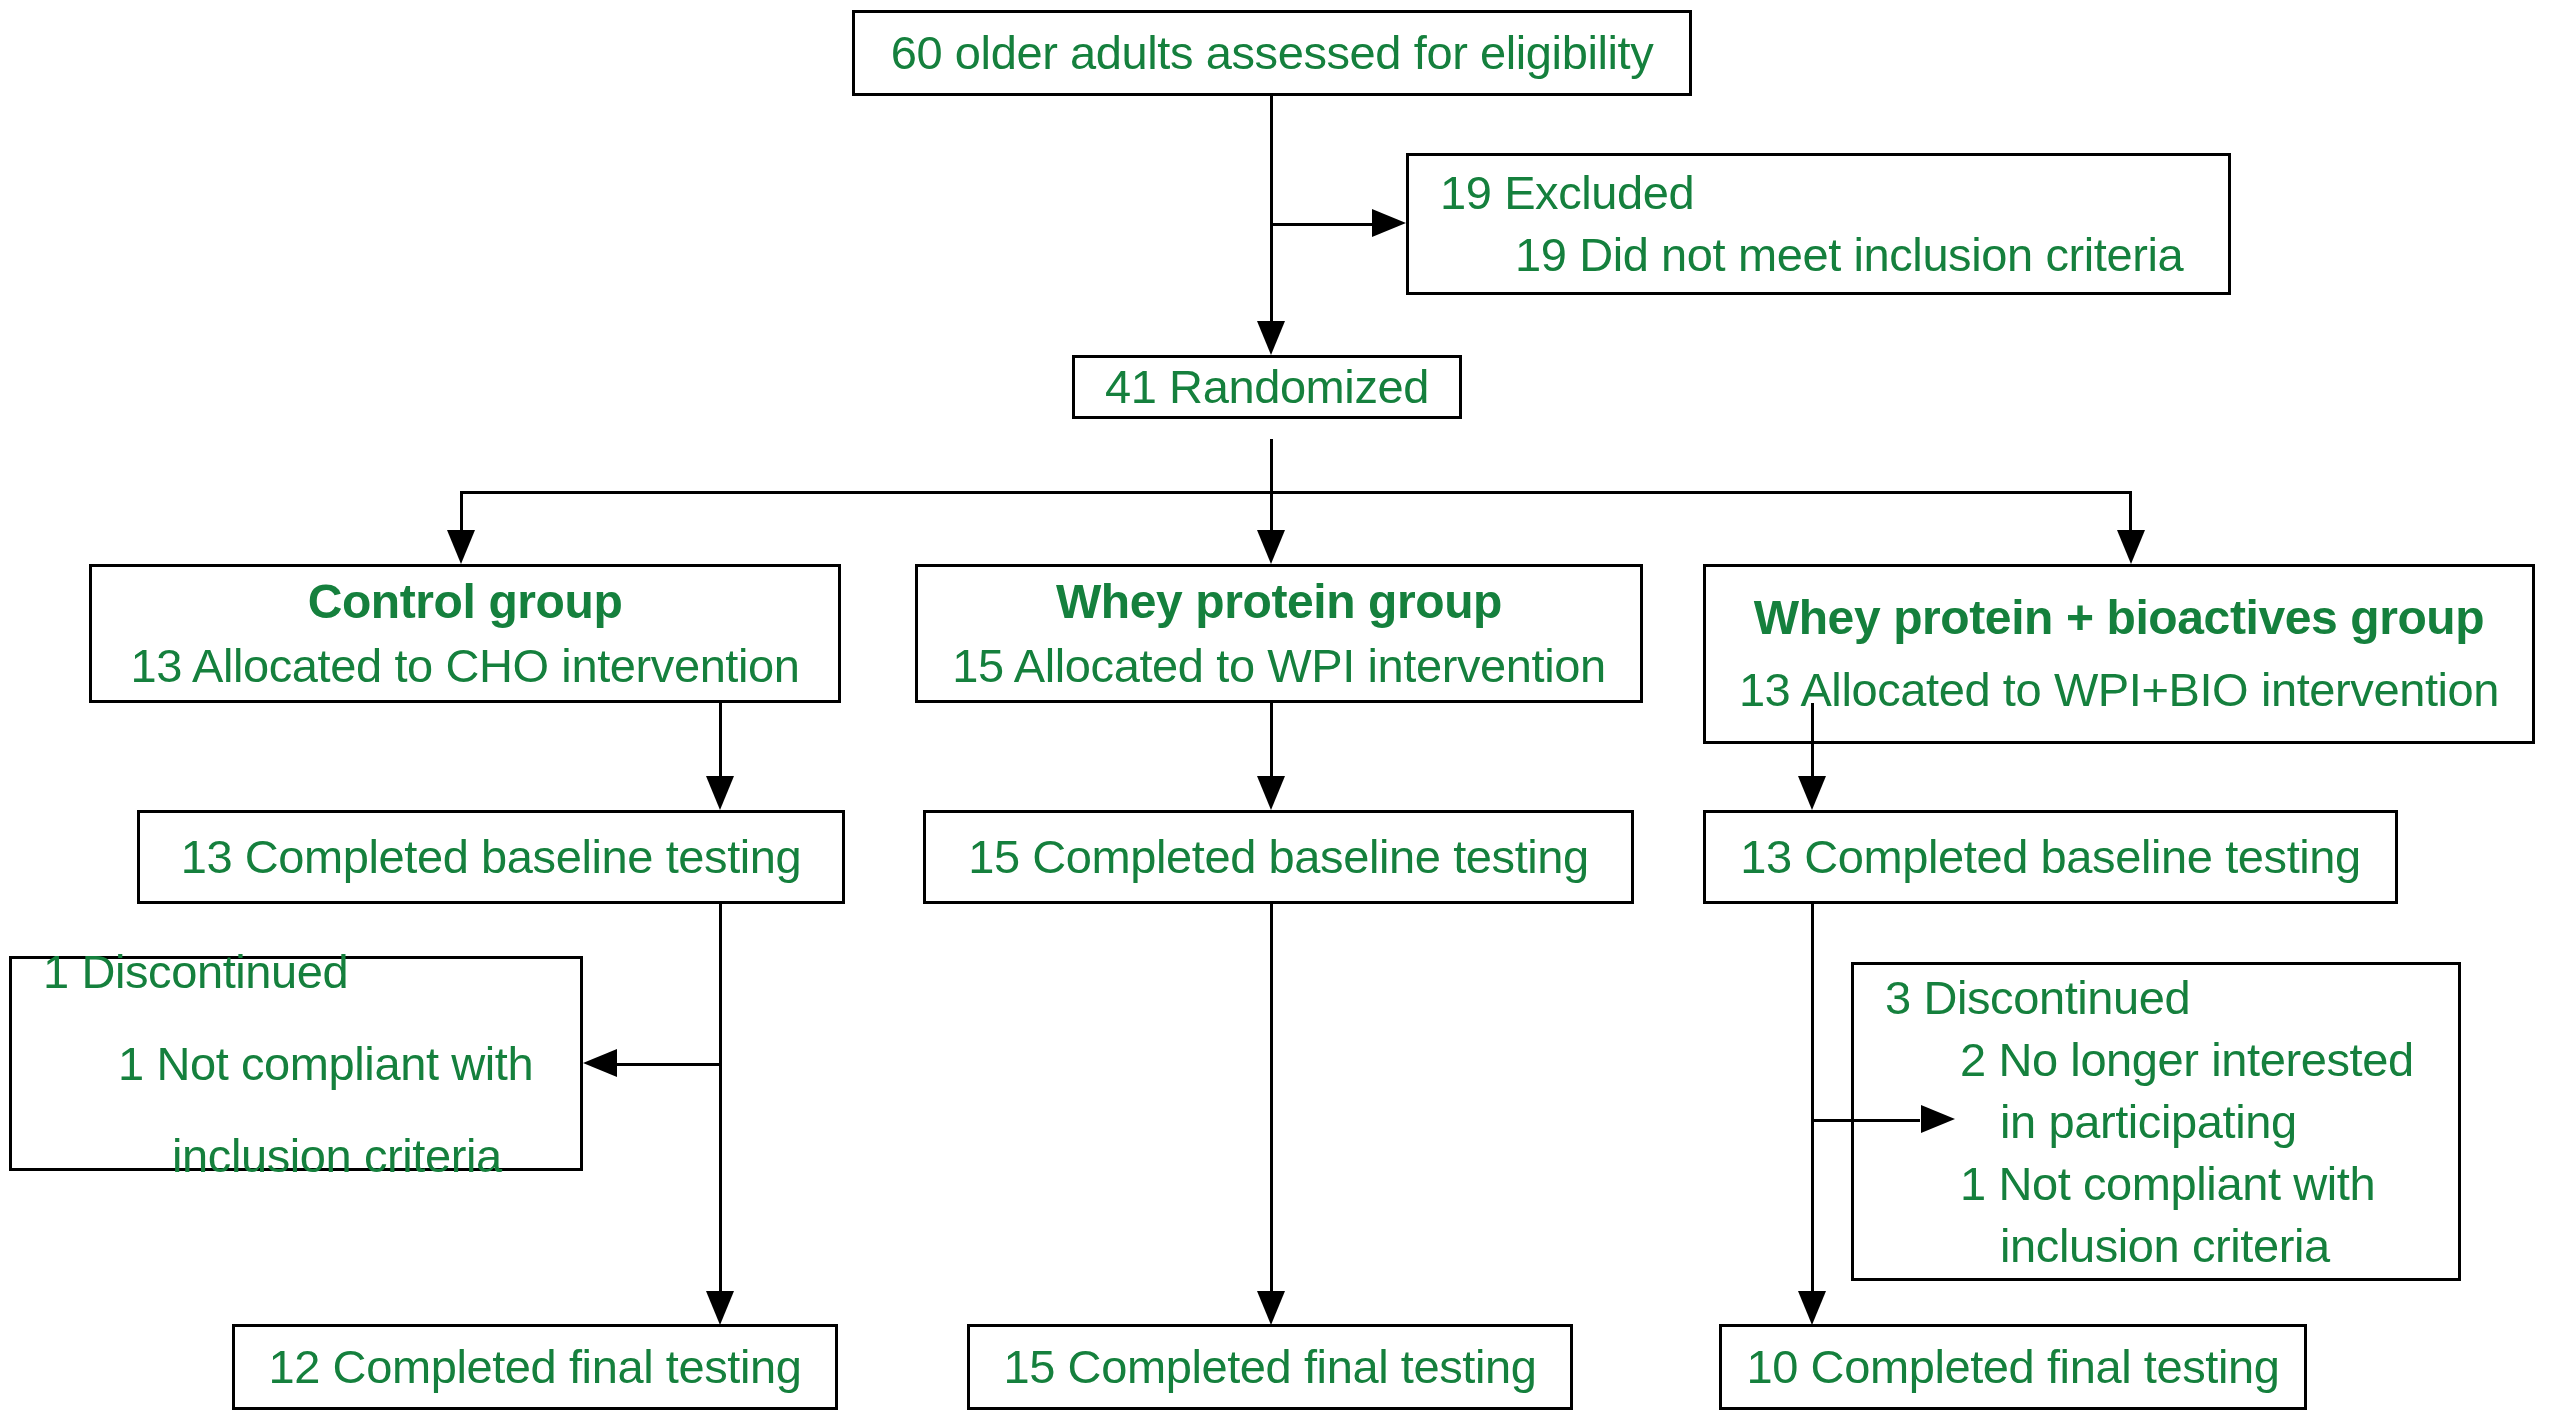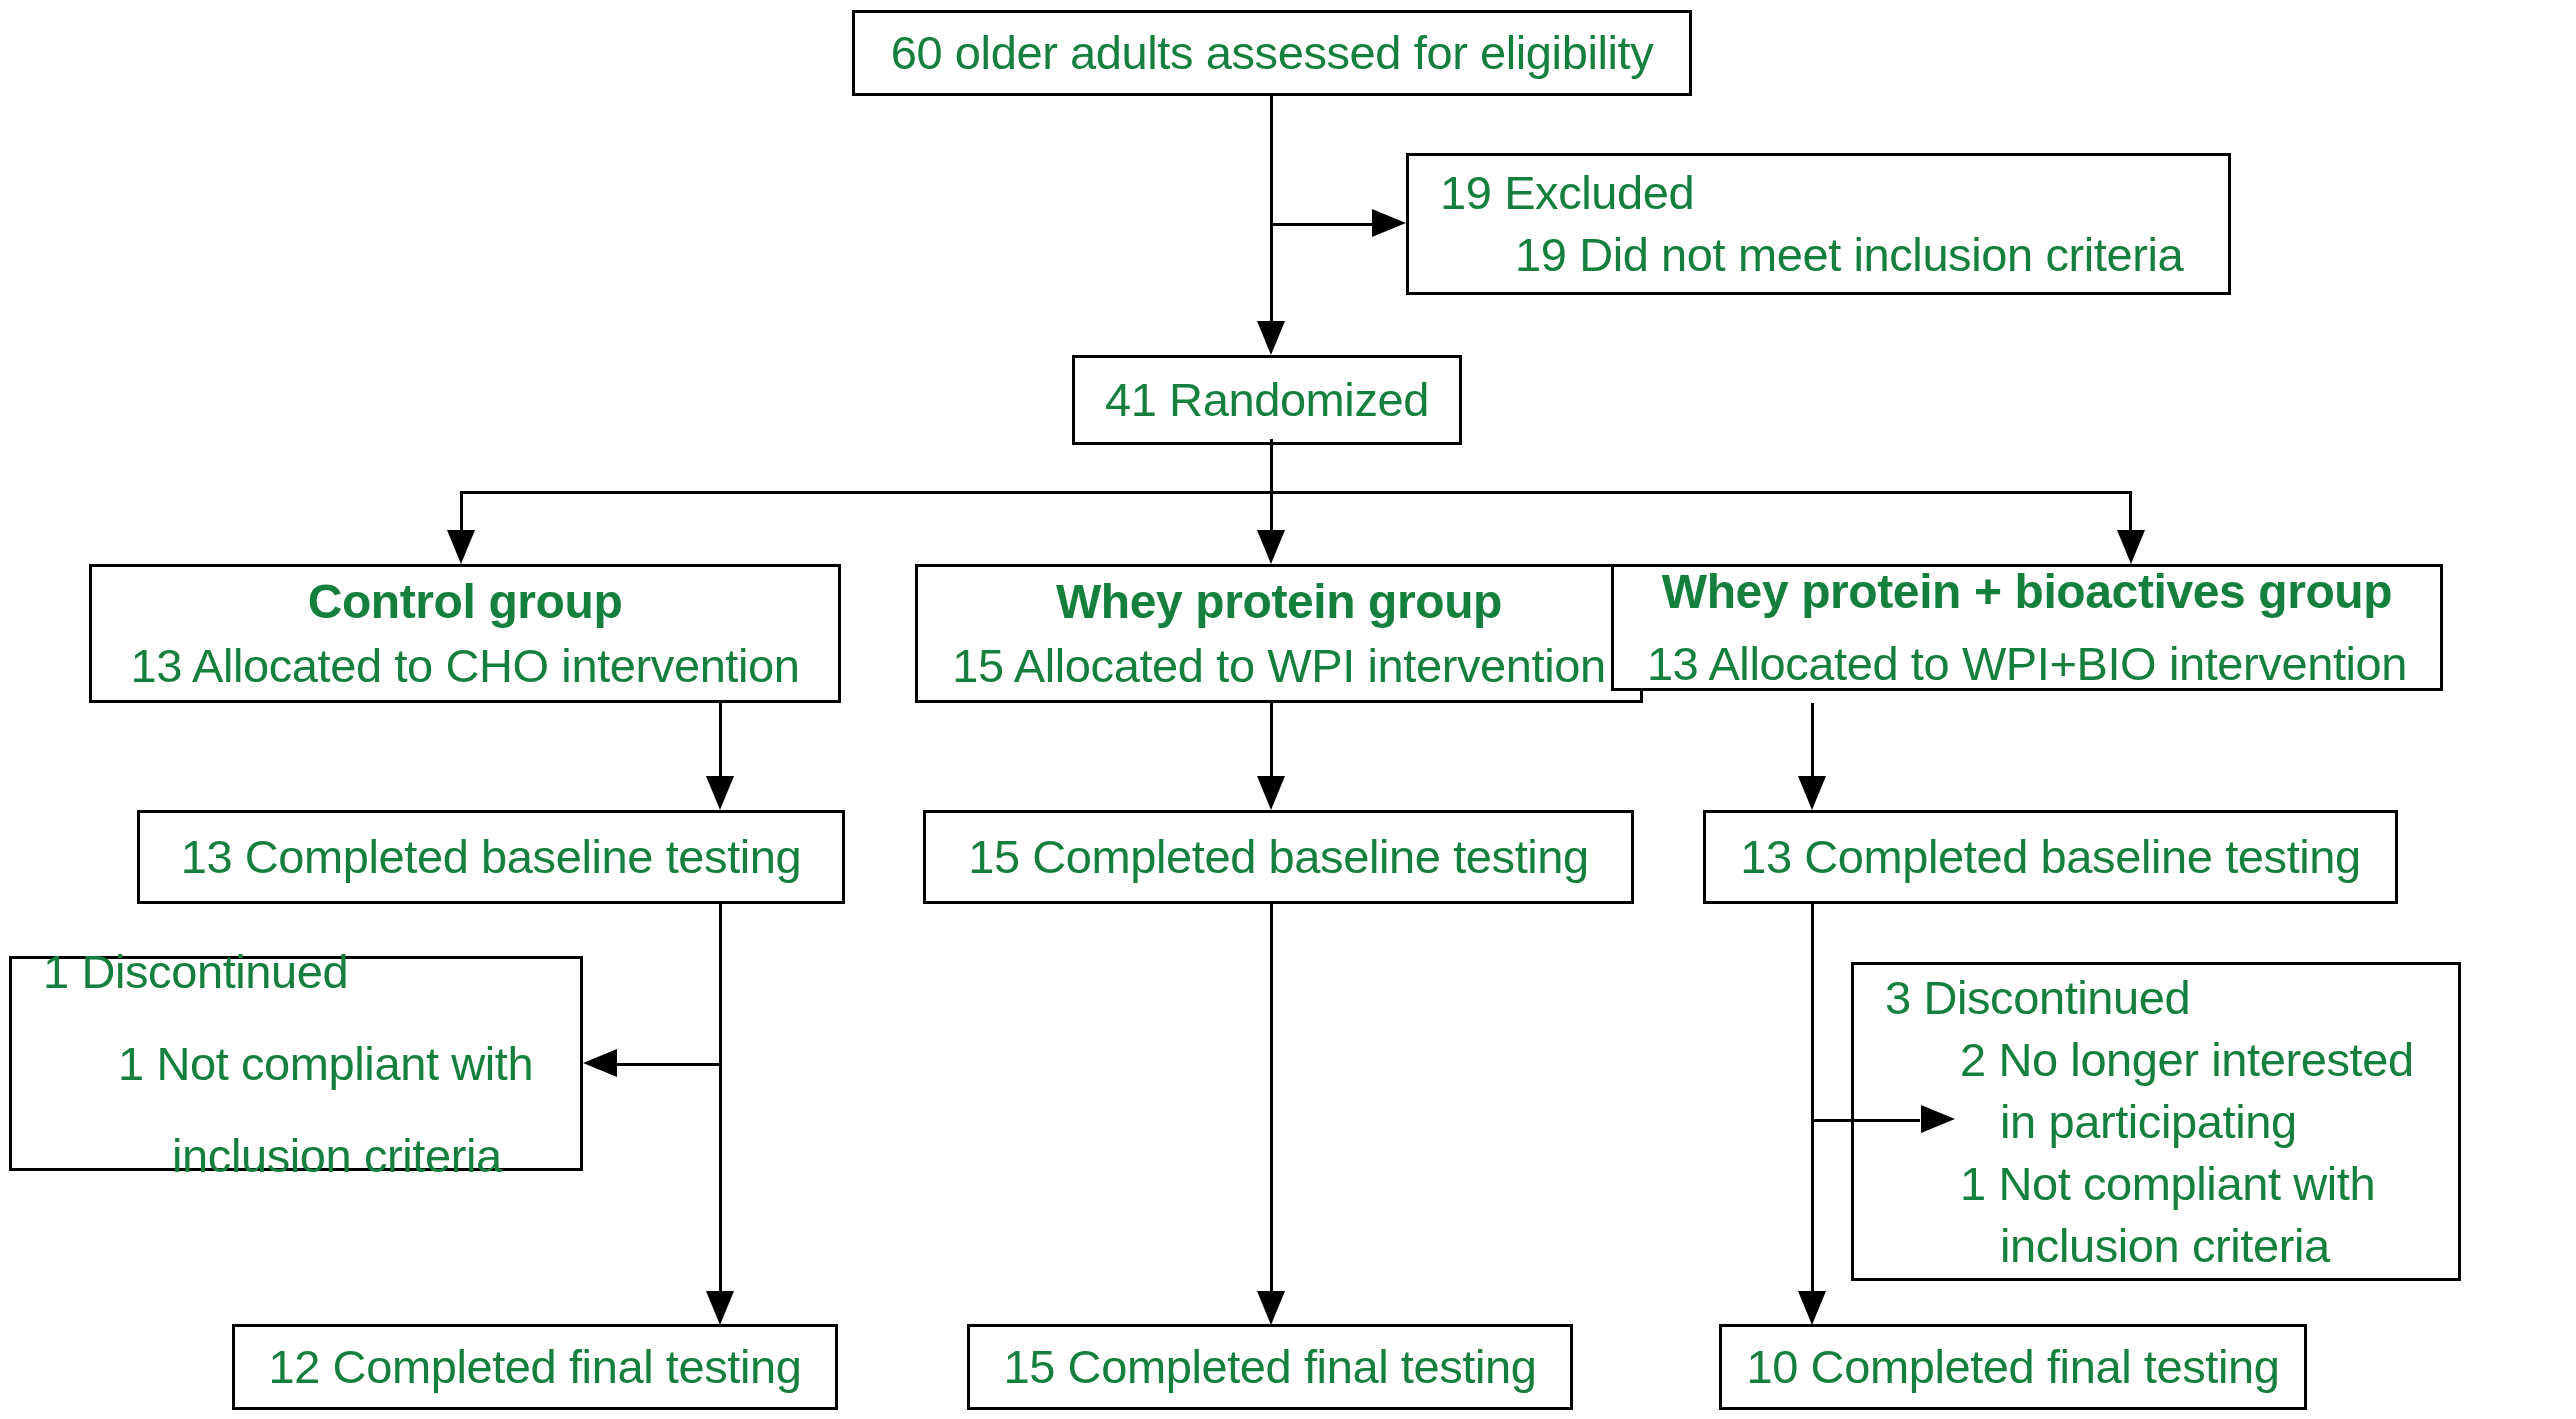--- a/index.html
+++ b/index.html
@@ -89,35 +89,35 @@
 
   <div class="box center" style="left:852px; top:9.8px; width:840px; height:86px;">
     <div class="t">60 older adults assessed for eligibility</div>
   </div>
 
   <div class="box leftalign" style="left:1406px; top:153px; width:825px; height:142px;">
     <div class="t ln pl1">19 Excluded</div>
     <div class="t ln pl2">19 Did not meet inclusion criteria</div>
   </div>
 
-  <div class="box center" style="left:1072px; top:355px; width:390px; height:90px;">
+  <div class="box center" style="left:1072px; top:355px; width:390px; height:64px;">
     <div class="t">41 Randomized</div>
   </div>
 
   <div class="box center grp" style="left:89px; top:564px; width:752px; height:139px;">
     <div class="t bold">Control group</div>
     <div class="t">13 Allocated to CHO intervention</div>
   </div>
 
   <div class="box center grp" style="left:915px; top:564px; width:728px; height:139px;">
     <div class="t bold">Whey protein group</div>
     <div class="t">15 Allocated to WPI intervention</div>
   </div>
 
-  <div class="box center grp" style="left:1611px; top:564px; width:832px; height:127px;gap:8px;">
+  <div class="box center grp" style="left:1703px; top:564px; width:832px; height:180px;gap:8px;">
     <div class="t bold">Whey protein + bioactives group</div>
     <div class="t">13 Allocated to WPI+BIO intervention</div>
   </div>
 
   <div class="box center" style="left:137px; top:810px; width:708px; height:94px;">
     <div class="t">13 Completed baseline testing</div>
   </div>
 
   <div class="box center" style="left:923px; top:810px; width:711px; height:94px;">
     <div class="t">15 Completed baseline testing</div>

